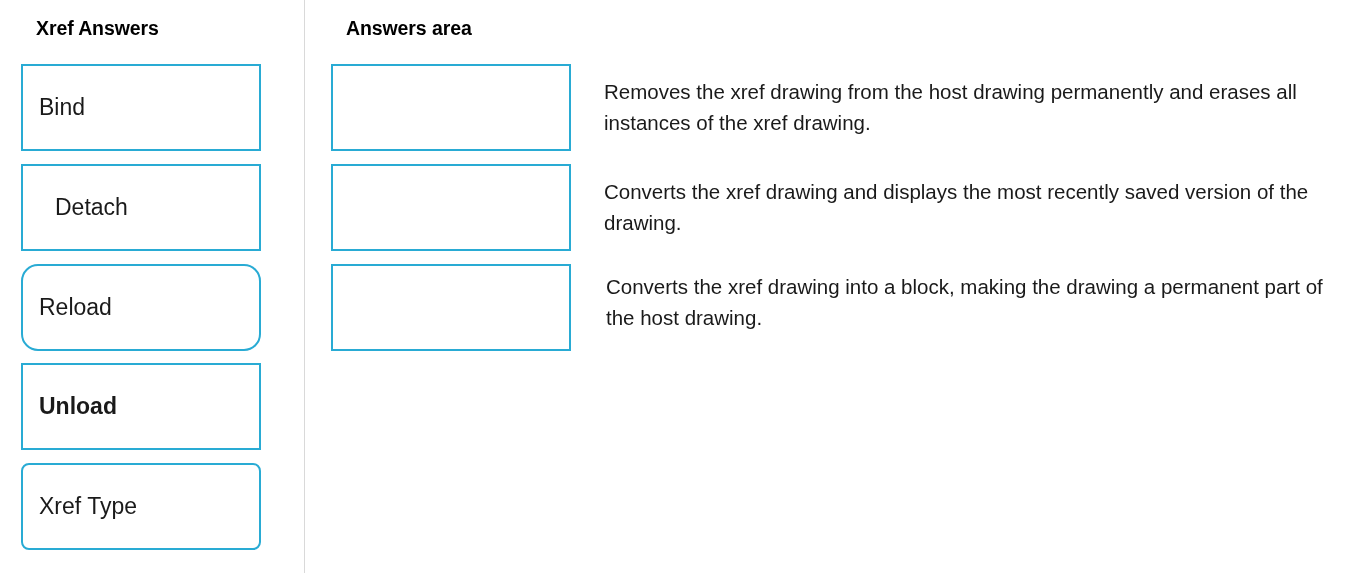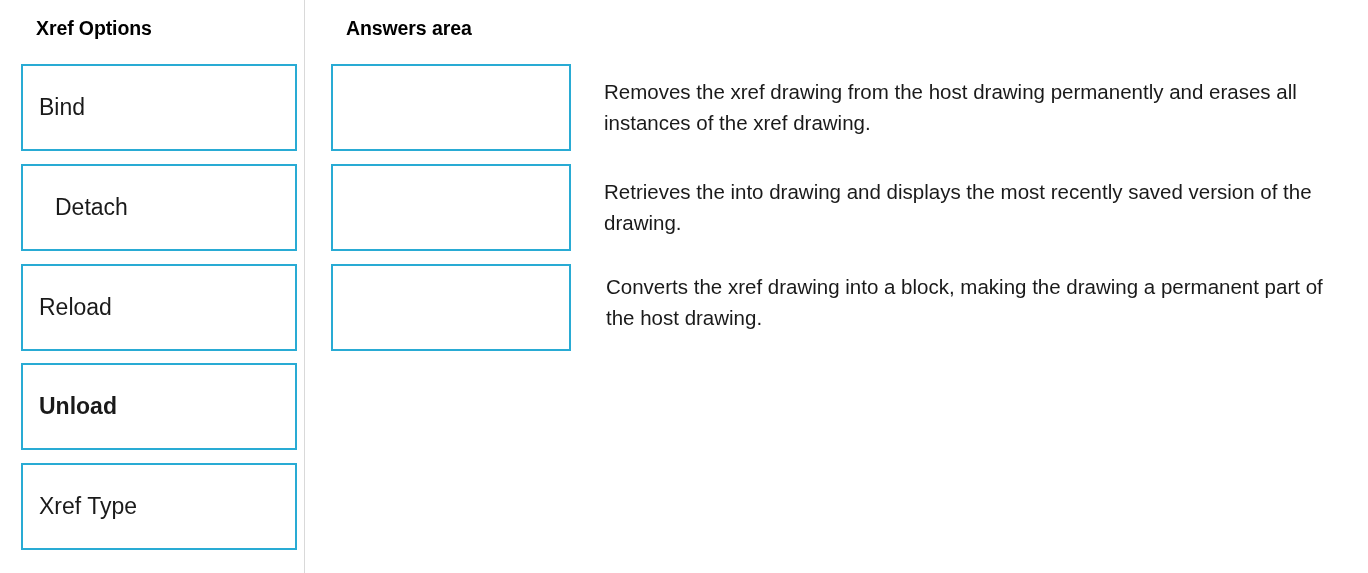--- a/index.html
+++ b/index.html
@@ -43,21 +43,21 @@
   .cyan-box {
     position: absolute;
     box-sizing: border-box;
     border: 2.5px solid #29abd4;
     background: #ffffff;
   }
 
   
   .option-box {
     left: 21px;
-    width: 276px;
+    width: 240px;
     height: 87px;
     display: flex;
     align-items: center;
   }
   .option-label {
     font-size: 23px;
     line-height: 1.1;
     padding-left: 16px;
     color: #1a1a1a;
     white-space: nowrap;
@@ -80,47 +80,47 @@
   }
   .description.d1 { left: 604px; top: 76px;  }
   .description.d2 { left: 604px; top: 176px; }
   .description.d3 { left: 606px; top: 271px; }
 </style>
 </head>
 <body>
 
 <div class="column-divider"></div>
 
-<div class="col-header left">Xref Options</div>
+<div class="col-header left">Xref Answers</div>
 
 <div class="col-header right">Answers area</div>
 
 <div class="cyan-box option-box" style="top:64px;">
   <span class="option-label">Bind</span>
 </div>
 
 <div class="cyan-box option-box" style="top:164px;padding-left:16px;">
   <span class="option-label">Detach</span>
 </div>
 
-<div class="cyan-box option-box" style="top:264px;">
+<div class="cyan-box option-box" style="top:264px;border-radius:17px;">
   <span class="option-label">Reload</span>
 </div>
 
 <div class="cyan-box option-box" style="top:363px;font-weight:bold;">
   <span class="option-label">Unload</span>
 </div>
 
-<div class="cyan-box option-box" style="top:463px;">
+<div class="cyan-box option-box" style="top:463px;border-radius:8px;">
   <span class="option-label">Xref Type</span>
 </div>
 
 <div class="cyan-box answer-box" style="top:64px;"></div>
 
 <div class="cyan-box answer-box" style="top:164px;"></div>
 
 <div class="cyan-box answer-box" style="top:264px;"></div>
 
 <div class="description d1">Removes the xref drawing from the host drawing permanently and erases all instances of the xref drawing.</div>
 
-<div class="description d2">Retrieves the into drawing and displays the most recently saved version of the drawing.</div>
+<div class="description d2">Converts the xref drawing and displays the most recently saved version of the drawing.</div>
 
 <div class="description d3">Converts the xref drawing into a block, making the drawing a permanent part of the host drawing.</div>
 
 </body></html>

